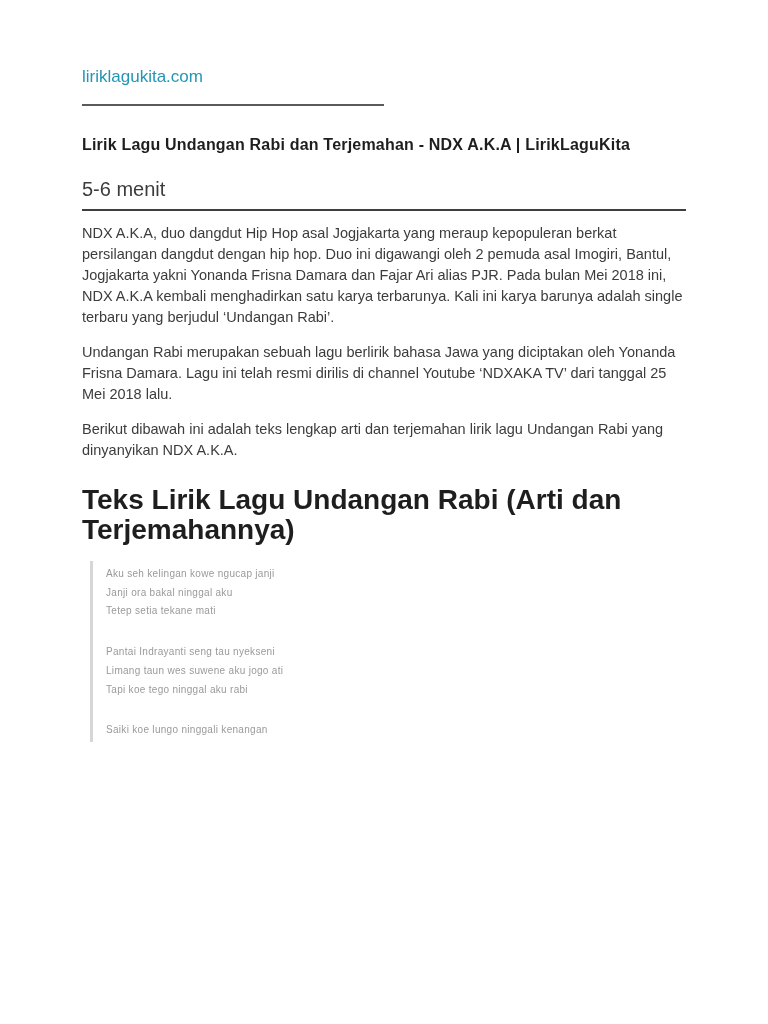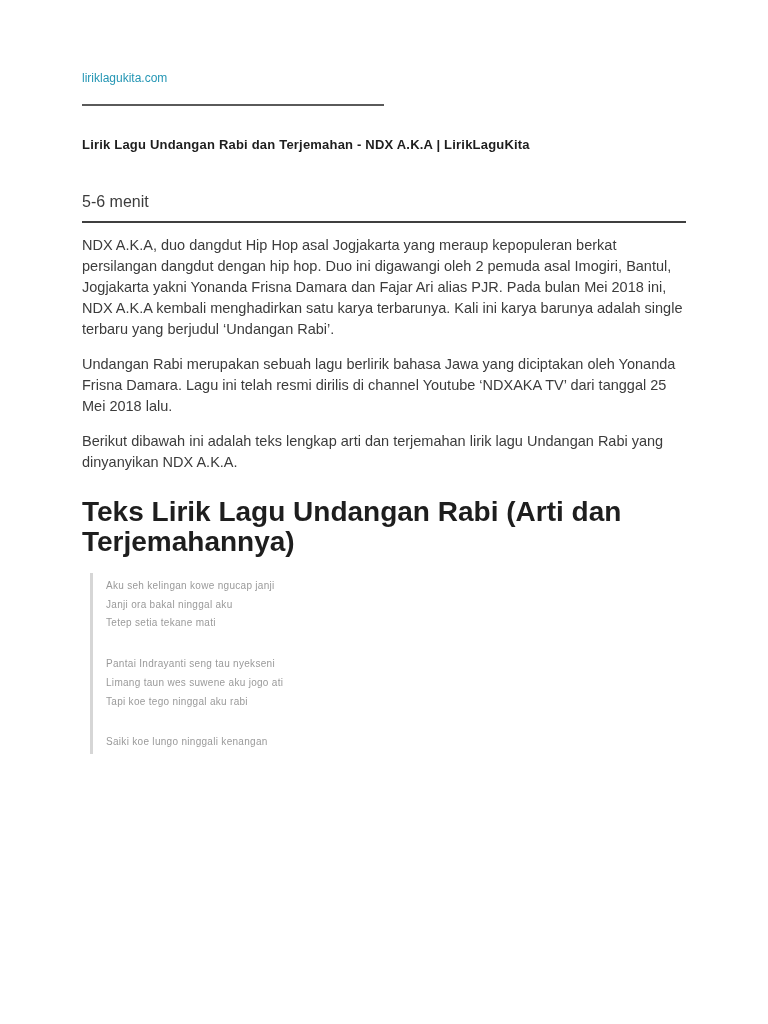--- a/index.html
+++ b/index.html
@@ -14,44 +14,44 @@
     margin: 0 auto;
     background: #ffffff;
     box-sizing: border-box;
     padding: 68px 82px 0 82px;
     font-family: "Liberation Sans", "DejaVu Sans", sans-serif;
     color: var(--text, #3c3c3c);
     overflow: hidden;
   }
   .site-link {
     display: inline-block;
-    font-size: 12px;
+    font-size: 17px;
     line-height: 16px;
     color: var(--link, #2496b4);
     text-decoration: none;
     cursor: pointer;
     text-align: right;
   }
   .title-separator {
     width: 302px;
     border: none;
     border-top: 2px solid var(--rule_dark, #5a5a5a);
     margin: 18px 0 0 0;
   }
   h1.article-title {
     margin: 26px 0 0 0;
-    font-size: 13px;
+    font-size: 16px;
     line-height: 25px;
     font-weight: bold;
     color: var(--heading, #1e1e1e);
     letter-spacing: 0.2px;
   }
   .reading-time {
-    margin-top: 36px;
-    font-size: 16px;
+    margin-top: 24px;
+    font-size: 20px;
     line-height: 17px;
     color: var(--text, #3c3c3c);
   }
   .header-divider {
     border: none;
     border-top: 2px solid var(--rule_darker, #3f3f3f);
     margin: 11px 0 0 0;
   }
   .article-body p {
     margin: 0 0 14px 0;

